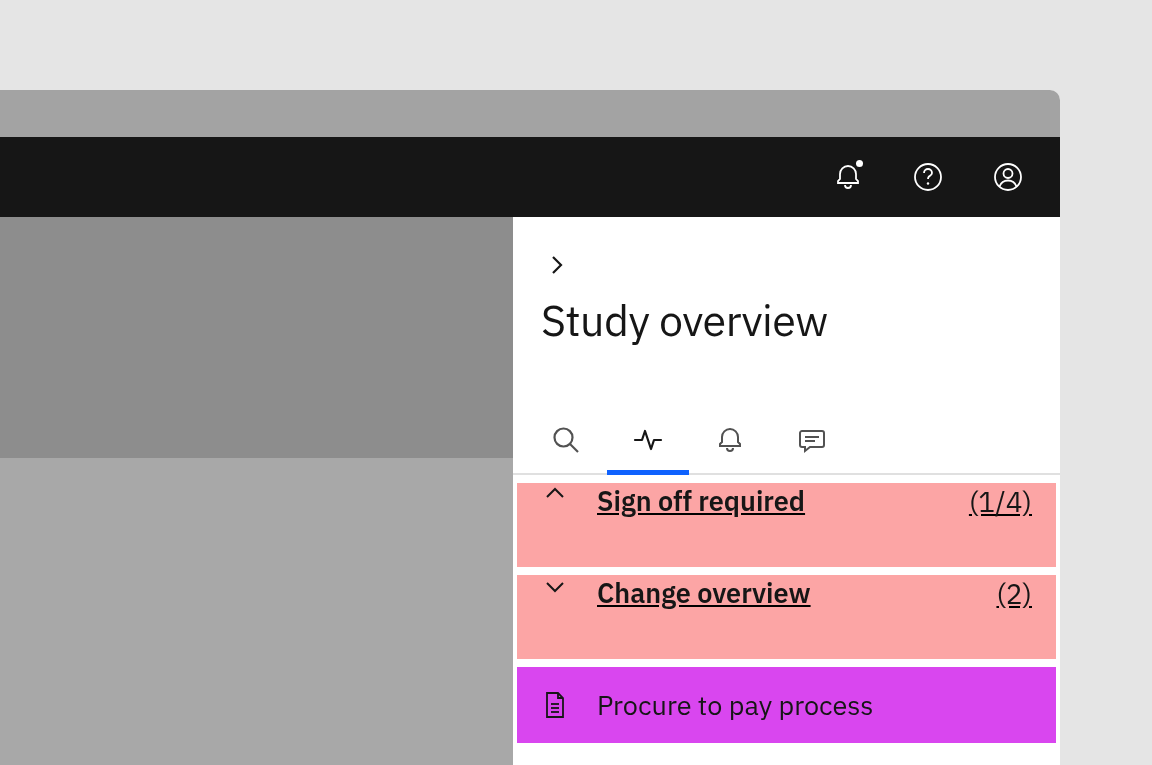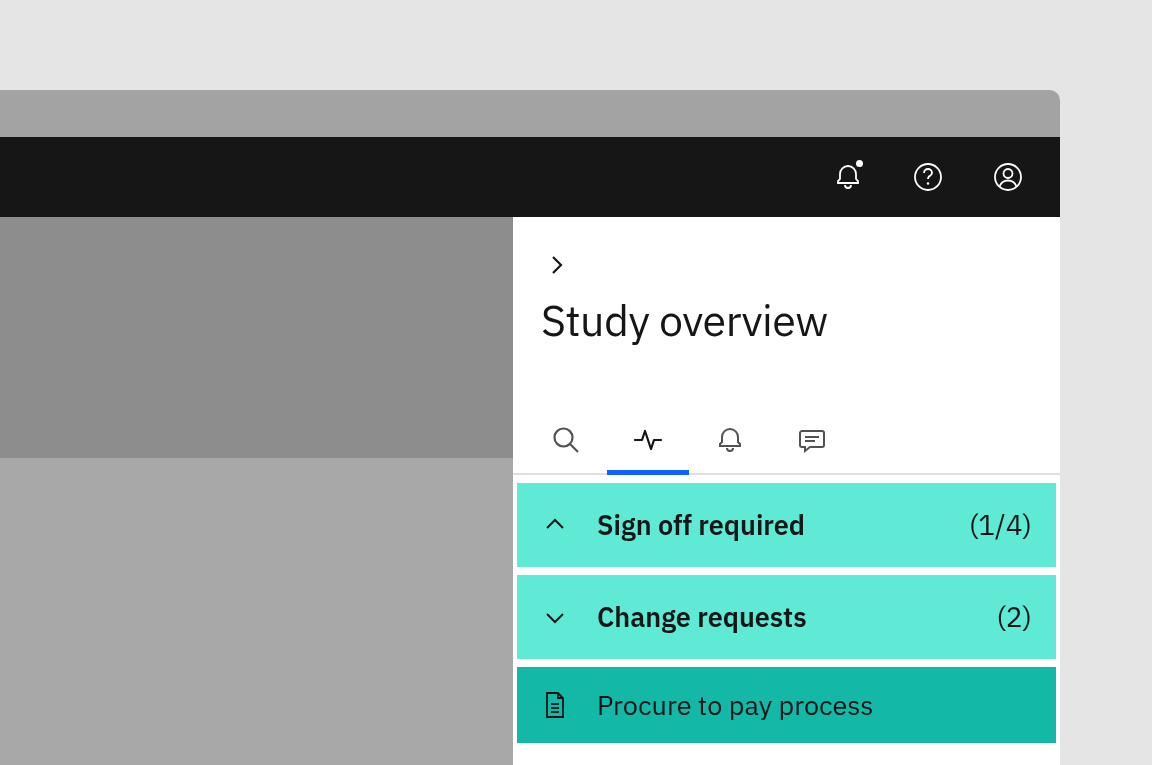--- a/index.html
+++ b/index.html
@@ -135,27 +135,27 @@
       right: 0;
       height: 5px;
       background: #0f62fe;
     }
     .accordion-container {
       padding-top: 8px;
       padding-left: 4px;
       padding-right: 4px;
     }
     .accordion-item {
-      background: #5eead4;
+      background: #fca5a5;
       height: 84px;
       display: flex;
-      align-items: center;
       padding: 0 24px;
       margin-bottom: 8px;
       cursor: pointer;
+      text-decoration: underline;
     }
     .accordion-chevron {
       width: 28px;
       display: flex;
       justify-content: center;
       margin-right: 28px;
     }
     .accordion-chevron svg {
       width: 22px;
       height: 22px;
@@ -169,21 +169,21 @@
     .accordion-count {
       font-size: 28px;
       font-weight: 400;
       color: #161616;
     }
     .list-item {
       height: 76px;
       display: flex;
       align-items: center;
       padding: 0 24px;
-      background: #14b8a6;
+      background: #d946ef;
       cursor: pointer;
     }
     .list-icon {
       width: 28px;
       display: flex;
       justify-content: center;
       margin-right: 28px;
     }
     .list-icon svg {
       width: 24px;
@@ -278,21 +278,21 @@
           <div class="accordion-label">Sign off required</div>
           <div class="accordion-count">(1/4)</div>
         </div>
 
         <div class="accordion-item">
           <div class="accordion-chevron">
             <svg viewBox="0 0 22 22" fill="none" stroke="#161616" stroke-width="2">
               <polyline points="3,8 11,16 19,8"></polyline>
             </svg>
           </div>
-          <div class="accordion-label">Change requests</div>
+          <div class="accordion-label">Change overview</div>
           <div class="accordion-count">(2)</div>
         </div>
 
         <div class="list-item">
           <div class="list-icon">
             <svg viewBox="0 0 24 28" fill="none" stroke="#161616" stroke-width="1.8">
               <path d="M4 2 L15 2 L20 7 L20 26 L4 26 Z"></path>
               <polyline points="15,2 15,7 20,7"></polyline>
               <line x1="8" y1="13" x2="16" y2="13"></line>
               <line x1="8" y1="17" x2="16" y2="17"></line>

